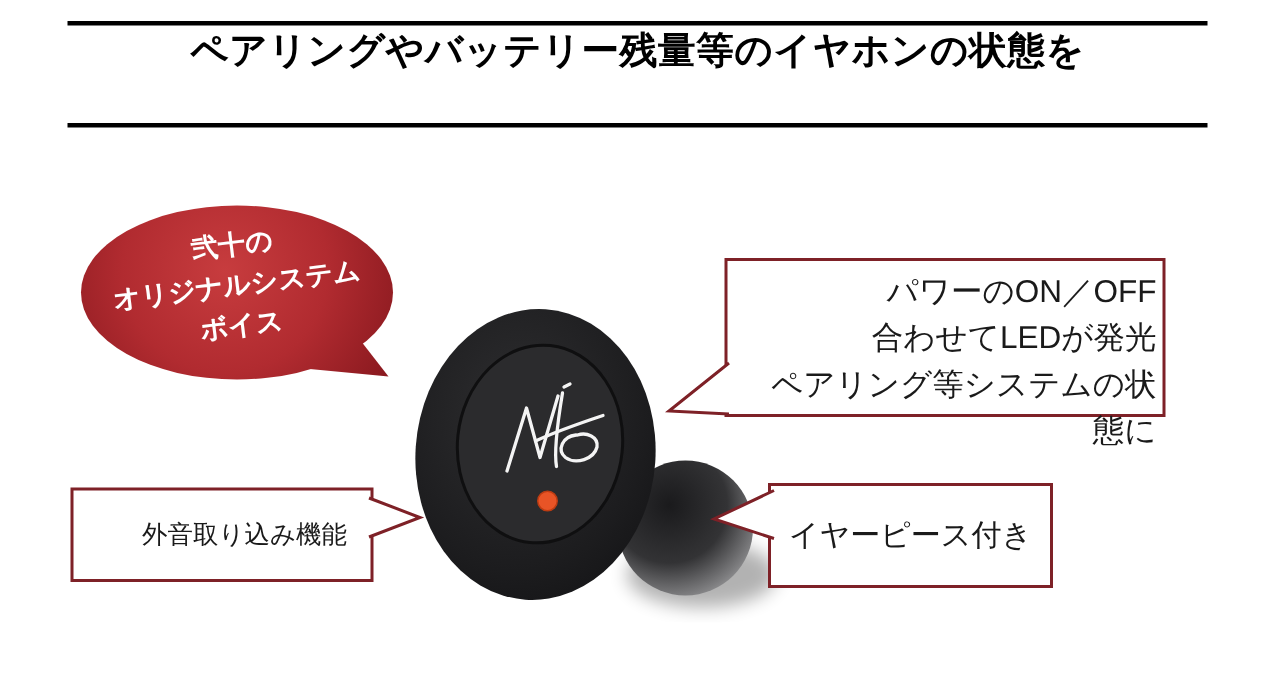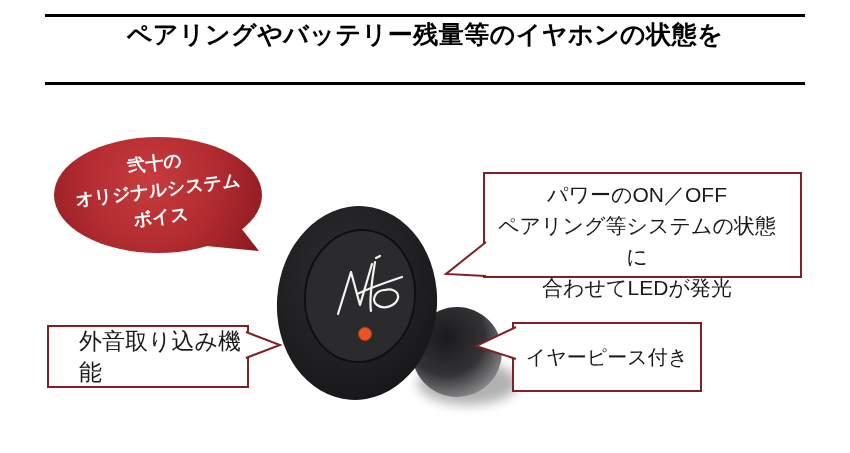--- a/index.html
+++ b/index.html
@@ -22,24 +22,24 @@
     transform:rotate(-7deg);transform-origin:50% 50%;
     color:#fff;font-weight:bold;font-size:18px;line-height:27px;
   }
   
   .earbud-svg{position:absolute;left:270px;top:185px;}
   
   .callout{
     position:absolute;background:#fff;border:2px solid #7e2127;box-sizing:border-box;z-index:2;
     color:#1a1a1a;
   }
-  .callout-led{left:483px;top:172px;width:319px;height:106px;
-    font-size:21px;line-height:31px;padding:5px 23px 0 12px;text-align:center;}
+  .callout-led{left:483px;top:172px;width:294px;height:106px;
+    font-size:21px;line-height:31px;padding:5px 4px 0 12px;text-align:right;}
   .callout-ambient{left:47px;top:325px;width:202px;height:63px;
-    display:flex;align-items:center;justify-content:center;font-size:23px;padding-left:30px;}
+    display:flex;align-items:center;justify-content:center;font-size:17px;padding-left:30px;}
   .callout-eartips{left:512px;top:322px;width:190px;height:70px;
     display:flex;flex-direction:row;align-items:center;justify-content:center;
     font-size:20px;line-height:29px;text-align:center;}
   .tail-svg{position:absolute;z-index:3;}
 </style>
 </head>
 <body>
 
 <div class="stage">
 
@@ -92,22 +92,22 @@
       <path d="M 375,262 C 372,280 369,300 371,311"></path>
       <path d="M 376,258 L 380,256"></path>
       <path d="M 357,294 C 370,288 390,281 402,277"></path>
       <path d="M 384,290 C 375,291 371,300 377,305 C 384,310 396,306 398,298 C 399,291 391,288 385,290"></path>
     </g>
     <circle cx="365" cy="334" r="6.5" fill="#e85426" stroke="#bd3c12" stroke-width="1"></circle>
   </svg>
 
   <div class="callout callout-led">
     <div>パワーのON／OFF</div>
+    <div>合わせてLEDが発光</div>
     <div>ペアリング等システムの状態に</div>
-    <div>合わせてLEDが発光</div>
   </div>
   <svg class="tail-svg" style="left:440px;top:235px" width="50" height="46" viewBox="440 235 50 46">
     <path d="M 486,242 L 446,274 L 486,276 Z" fill="#ffffff"></path>
     <path d="M 486,242 L 446,274 L 486,276" fill="none" stroke="#7e2127" stroke-width="2"></path>
   </svg>
 
   <div class="callout callout-ambient">
     <div>外音取り込み機能</div>
   </div>
   <svg class="tail-svg" style="left:243px;top:326px" width="42" height="38" viewBox="243 326 42 38">

